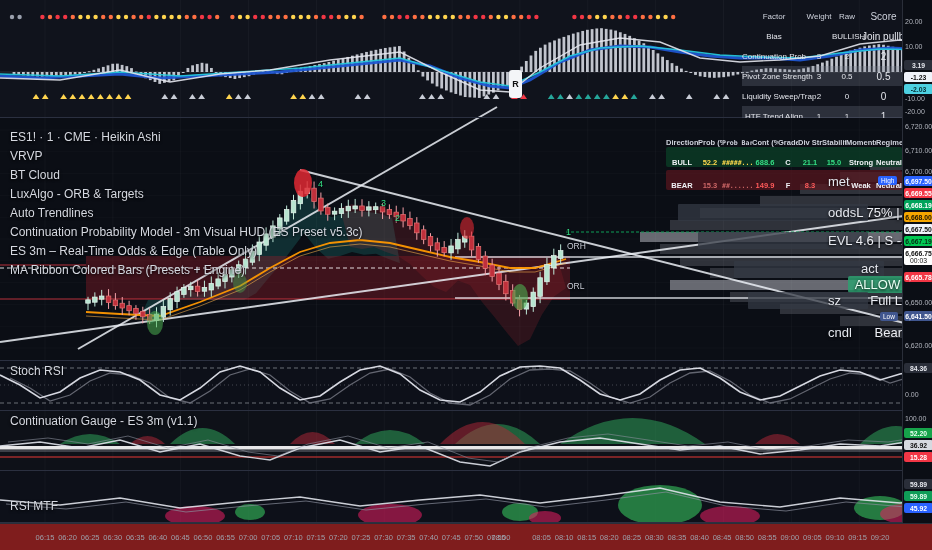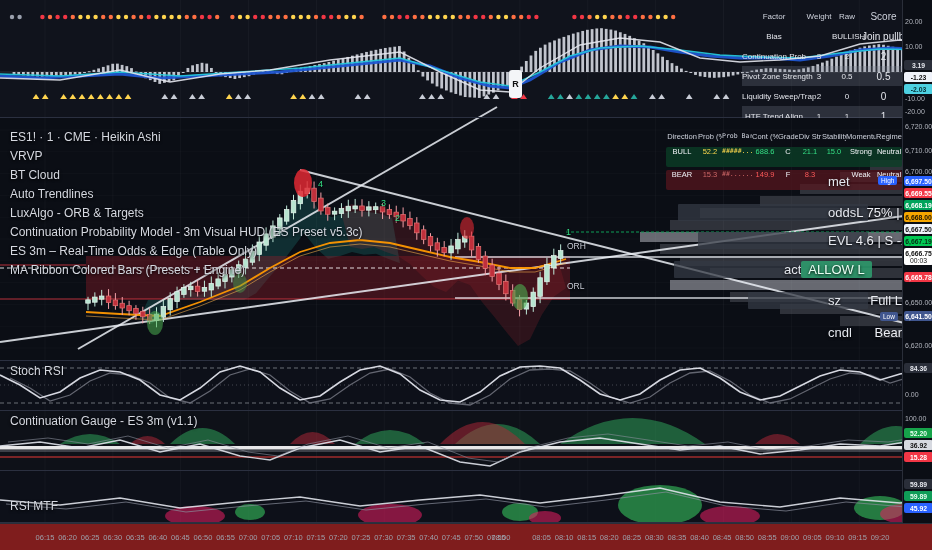--- a/index.html
+++ b/index.html
@@ -17,21 +17,21 @@
   .pane-label{position:absolute;left:10px;z-index:4;color:#d5d8e0;font-size:12px;text-shadow:0 1px 3px #000;}
   
   .factor-table{position:absolute;left:742px;top:6px;width:163px;height:112px;overflow:hidden;z-index:5;font-size:8px;color:#e4e6ec;}
   .f-row{display:flex;align-items:center;height:20px;}
   .f-row.stripe{background:rgba(120,125,140,0.28);}
   .f-c{white-space:nowrap;text-align:center;}
   .f-c0{width:64px;} .f-c1{width:26px;} .f-c2{width:30px;} .f-c3{width:43px;font-size:10px;}
   .f-head{color:#cfd3dd;}
   
   .sig-table{position:absolute;left:666px;top:132px;width:236px;z-index:5;font-size:7.5px;}
-  .s-row{display:flex;align-items:flex-start;height:15px;}
+  .s-row{display:flex;align-items:flex-end;height:15px;font-weight:bold;}
   .s-row.bull{background:rgba(10,62,38,0.78);height:20px;border-radius:2px;margin-bottom:3px;}
   .s-row.bear{background:rgba(88,22,30,0.72);height:20px;border-radius:2px;}
   .s-c{white-space:nowrap;text-align:center;overflow:hidden;}
   .s-c0{width:32px;}.s-c1{width:24px;}.s-c2{width:30px;font-family:"DejaVu Sans Mono",monospace;font-size:6.5px;}
   .s-c3{width:26px;}.s-c4{width:20px;}.s-c5{width:24px;}.s-c6{width:24px;}.s-c7{width:30px;}.s-c8{width:26px;}
   .s-head{color:#cfd3dd;}
   .tx-w{color:#f0f2f6;} .tx-g{color:#35df85;} .tx-y{color:#ffd94d;} .tx-r{color:#ff5a5a;} .tx-dim-r{color:#c66;}
   
   .hud-row{position:absolute;z-index:6;display:flex;align-items:center;color:#eceef4;text-shadow:0 1px 3px #000;}
   .hud-label{font-size:13px;width:40px;color:#e4e7ee;}
@@ -630,22 +630,22 @@
 
   <div class="macd-legend">
     <div class="macd-title">MACD Plus</div>
     <div class="macd-sub">Trade Grade HUD - Direction (ASCII Safe) – styled</div>
   </div>
 
   <div class="price-legend" id="price-legend">
       <div class="li">ES1! · 1 · CME · Heikin Ashi</div>
       <div class="li">VRVP</div>
       <div class="li">BT Cloud</div>
+      <div class="li">LuxAlgo - ORB &amp; Targets</div>
       <div class="li">Auto Trendlines</div>
-      <div class="li">LuxAlgo - ORB &amp; Targets</div>
       <div class="li">Continuation Probability Model - 3m Visual HUD (ES Preset v5.3c)</div>
       <div class="li">ES 3m – Real-Time Odds &amp; Edge (Table Only)</div>
       <div class="li">MA Ribbon Colored Bars (Presets + Engine)</div>
     </div>
 
   <div class="pane-label" style="top:364px">Stoch RSI</div>
   <div class="pane-label" style="top:414px">Continuation Gauge - ES 3m (v1.1)</div>
   <div class="pane-label" style="top:499px">RSI MTF</div>
 
   <div class="factor-table" id="factor-table">
@@ -731,21 +731,21 @@
       <div class="hud-row" style="left: 828px; top: 205px; width: 74px; justify-content: space-between;">
         <div class="hud-bar" style="width: 190px;"></div>
         <div class="hud-label">odds</div>
         <div class="hud-val" style="margin-left: auto;">L 75% | S 25%</div>
       </div>
       <div class="hud-row" style="left: 828px; top: 233px; width: 74px;">
         <div class="hud-bar" style="width: 170px;"></div>
         <div class="hud-label">EV</div>
         <div class="hud-val" style="margin-left: auto;">L 4.6 | S -2.6</div>
       </div>
-      <div class="hud-row" style="left: 784px; top: 261px; width: 74px;">
+      <div class="hud-row" style="left: 844px; top: 261px; width: 74px; flex-direction: column;">
         <div class="hud-bar" style="width: 150px;"></div>
         <div class="hud-label">act</div>
         <div class="hud-val hud-act" style="margin-left: auto;">ALLOW L</div>
       </div>
       <div class="hud-row" style="left: 828px; top: 293px; width: 74px;">
         <div class="hud-bar" style="width: 120px;"></div>
         <div class="hud-label">sz</div>
         <div class="hud-val" style="margin-left: auto;">Full L</div>
       </div>
       <div class="hud-row" style="left: 828px; top: 325px; width: 74px;">

